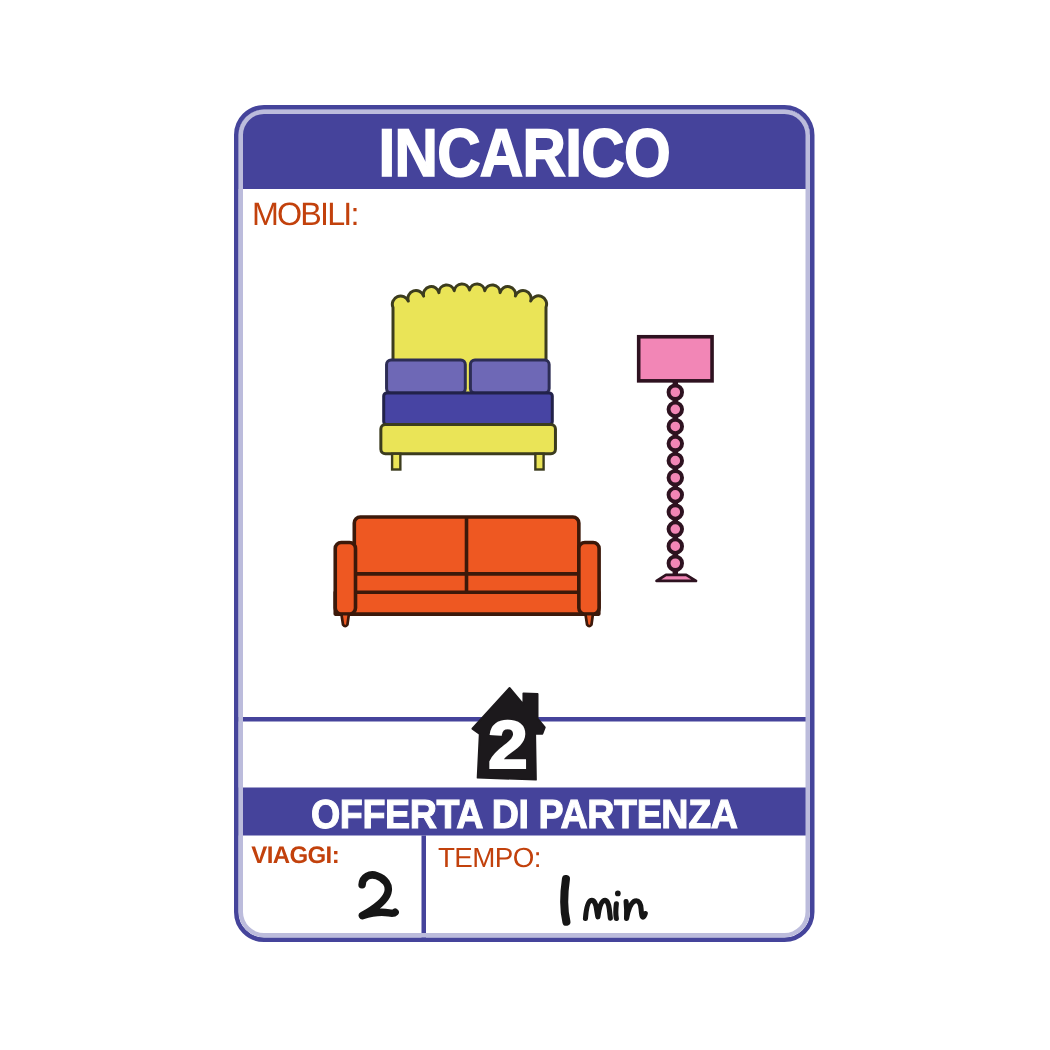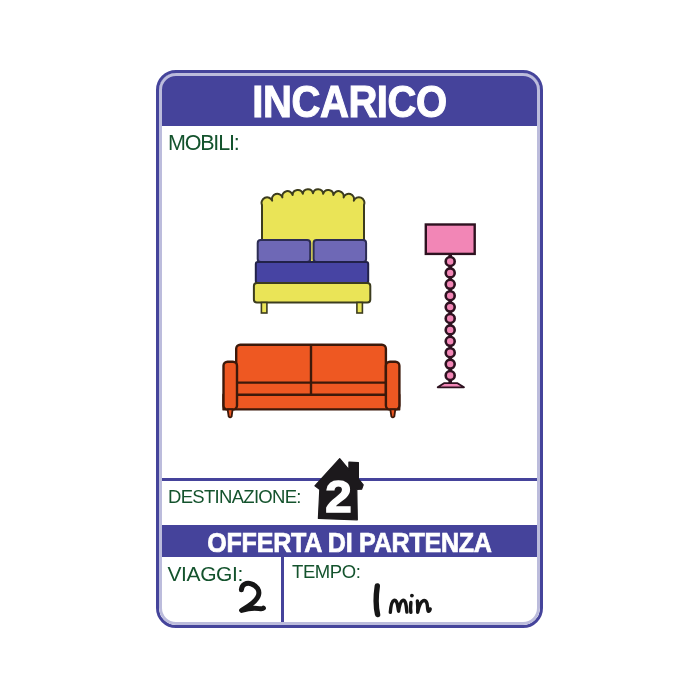--- a/index.html
+++ b/index.html
@@ -3,21 +3,21 @@
 <meta charset="utf-8">
 <style>
   html,body{margin:0;padding:0;width:700px;height:700px;background:#ffffff;
     font-family:"Liberation Sans", sans-serif;}
   .card{position:absolute;left:156px;top:70px;width:387px;height:558px;
     box-sizing:border-box;border:3px solid #45449b;border-radius:20px;
     background:#fff;overflow:hidden;}
   .ring{position:absolute;inset:0;border-radius:17px;
     box-shadow:inset 0 0 0 3px #bcbcdc;z-index:40;pointer-events:none;}
   .abs{position:absolute;}
-  .blue{color:#14532d;}
+  .blue{color:#c2410c;}
 </style>
 </head>
 <body>
 
 <div class="card">
 
   <div class="abs" style="left:0;top:0;width:381px;height:53px;background:#45439b;border-radius:16px 16px 0 0;"></div>
 
   <div class="abs" style="left:0;top:6px;width:381px;text-align:center;color:#fff;font-size:45px;font-weight:bold;letter-spacing:-0.5px;line-height:1;z-index:2;-webkit-text-stroke:1.1px #fff;transform:scaleX(0.89);transform-origin:center;">INCARICO</div>
 
@@ -77,40 +77,39 @@
 
     <rect x="385.9" y="361.7" width="13.5" height="47.7" rx="4" fill="#ee5822" stroke="#3c190a" stroke-width="2.4"></rect>
 
     <path d="M227.6 409.4 L232.6 409.4 L231.6 416.5 Q230.1 418.3 228.7 416.5 Z" fill="#ee5822" stroke="#3c190a" stroke-width="1.8" stroke-linejoin="round"></path>
 
     <path d="M390.3 409.4 L395.3 409.4 L394.3 416.5 Q392.8 418.3 391.4 416.5 Z" fill="#ee5822" stroke="#3c190a" stroke-width="1.8" stroke-linejoin="round"></path>
   </svg>
 
   <div class="abs" style="left:0;top:405px;width:381px;height:2.6px;background:#45439b;"></div>
 
-  <div class="abs blue" style="left:9px;top:412.5px;font-size:18.5px;letter-spacing:-0.7px;line-height:1.2;">DESTINAZIONE:</div>
 
   <svg class="abs" style="left:151px;top:383px;" width="58" height="68" viewBox="310 456 58 68">
 
     <path d="M339.7 458.6
              L348.9 469.6 L348.9 462.2 L358.4 462.6 L358.4 479.0
              L363.2 484.9 L361.6 489.2 L356.8 489.3
              L357.3 519.8 L318.4 518.4 L319.8 489.4
              L314.9 485.8 Z" fill="#1c191c" stroke="#1c191c" stroke-width="1.2" stroke-linejoin="round"></path>
 
     <text x="338.6" y="511.8" text-anchor="middle" font-family="Liberation Sans, sans-serif" font-size="45" font-weight="bold" fill="#ffffff" stroke="#ffffff" stroke-width="1.4" transform="matrix(1.06 0 0 1 -20.32 0)">2</text>
   </svg>
 
   <div class="abs" style="left:0;top:451.5px;width:381px;height:32.5px;background:#45439b;"></div>
 
   <div class="abs" style="left:0;top:453.5px;width:381px;text-align:center;color:#fff;font-size:27px;font-weight:bold;letter-spacing:-0.3px;-webkit-text-stroke:0.7px #fff;transform:scaleX(0.93);transform-origin:center;z-index:2;line-height:1.2;">OFFERTA DI PARTENZA</div>
 
   <div class="abs" style="left:122px;top:484px;width:2.8px;height:71px;background:#45439b;"></div>
 
-  <div class="abs blue" style="left:8.5px;top:487.5px;font-size:21px;letter-spacing:-0.4px;line-height:1.2;">VIAGGI:</div>
+  <div class="abs blue" style="left:8.5px;top:487.5px;font-size:16px;letter-spacing:-0.4px;line-height:1.2;font-weight:bold;">VIAGGI:</div>
 
   <svg class="abs" style="left:75px;top:507px;" width="34" height="36" viewBox="234 580 34 36">
 
     <path d="M241.4 589.8 C 241.8 584.4 246.6 582.2 251.2 583.8 C 256.8 585.7 260.0 590.3 258.5 595.2 C 257.0 600.2 249.8 605.8 241.6 610.4 C 248.4 608.3 254.6 607.7 259.2 608.6 C 261.3 609.0 262.7 609.0 263.4 608.2" fill="none" stroke="#161616" stroke-width="5" stroke-linecap="round" stroke-linejoin="round"></path>
   </svg>
 
   <div class="abs blue" style="left:133px;top:487.5px;font-size:18.5px;letter-spacing:-0.4px;line-height:1.2;text-align:center;">TEMPO:</div>
 
   <svg class="abs" style="left:211px;top:508px;" width="66" height="42" viewBox="370 581 66 42">
 

